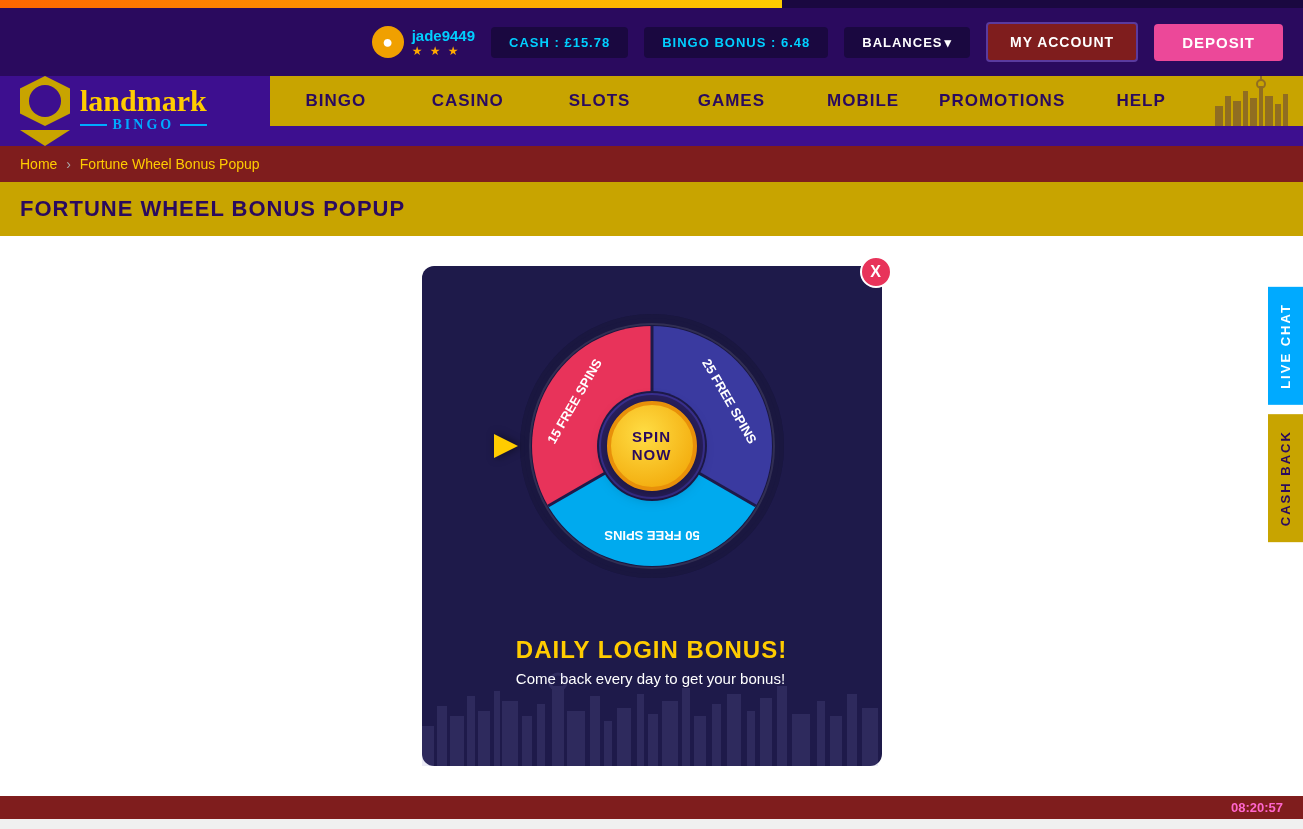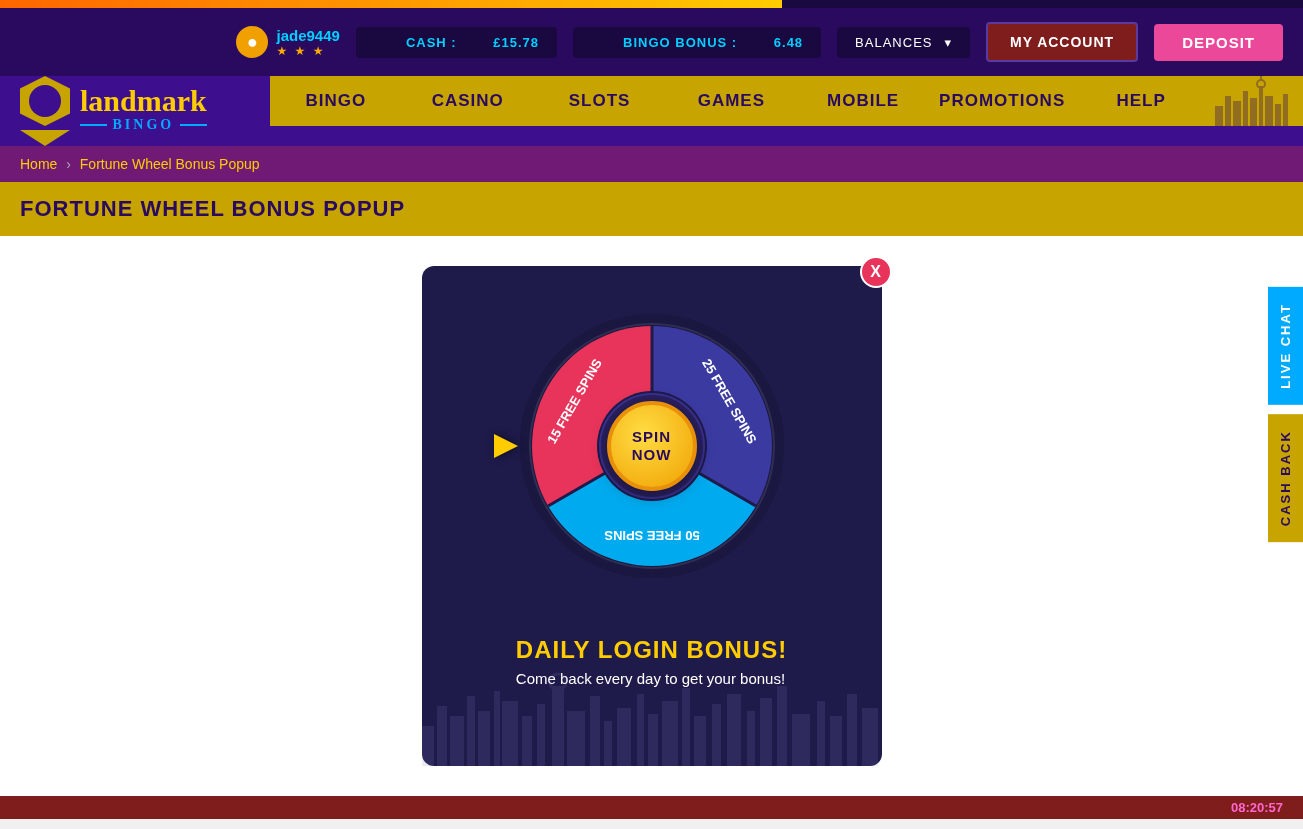--- a/index.html
+++ b/index.html
@@ -33,31 +33,31 @@
     .stars { color: #ffaa00; font-size: 12px; letter-spacing: 2px; }
     .balance-item {
       background: #1a0840;
       color: white;
       padding: 8px 18px;
       border-radius: 4px;
       font-size: 13px;
       font-weight: bold;
       letter-spacing: 1px;
     }
-    .balance-item span { color: #00cfff; margin-left: 32px; }
+    .balance-item span { color: #00cfff; }
     .balances-btn {
       background: #1a0840;
       color: white;
       padding: 8px 18px;
       border-radius: 4px;
       font-size: 13px;
-      font-weight: normal;
-      letter-spacing: 1px;
-      cursor: pointer;
-      display: flex; align-items: flex-end; gap: 12px;
+      font-weight: bold;
+      letter-spacing: 1px;
+      cursor: pointer;
+      display: flex; align-items: flex-end; gap: 2px;
     }
     .my-account-btn {
       background: #7f1d1d;
       color: white;
       padding: 10px 22px;
       border-radius: 4px;
       font-size: 14px;
       font-weight: bold;
       letter-spacing: 1px;
       cursor: pointer;
@@ -138,21 +138,21 @@
       font-weight: bold;
       letter-spacing: 1px;
       cursor: pointer;
       padding: 0 10px;
       text-transform: uppercase;
       transition: background 0.2s;
     }
 
     
     .breadcrumb {
-      background: #701a75;
+      background: #7f1d1d;
       padding: 10px 20px;
       color: #aaa;
       font-size: 14px;
     }
     .breadcrumb a { color: #ffcc00; text-decoration: none; }
     .breadcrumb .sep { color: #aaa; margin: 0 5px; }
     .breadcrumb .current { color: #ffcc00; }
 
     
     .page-title-bar {

